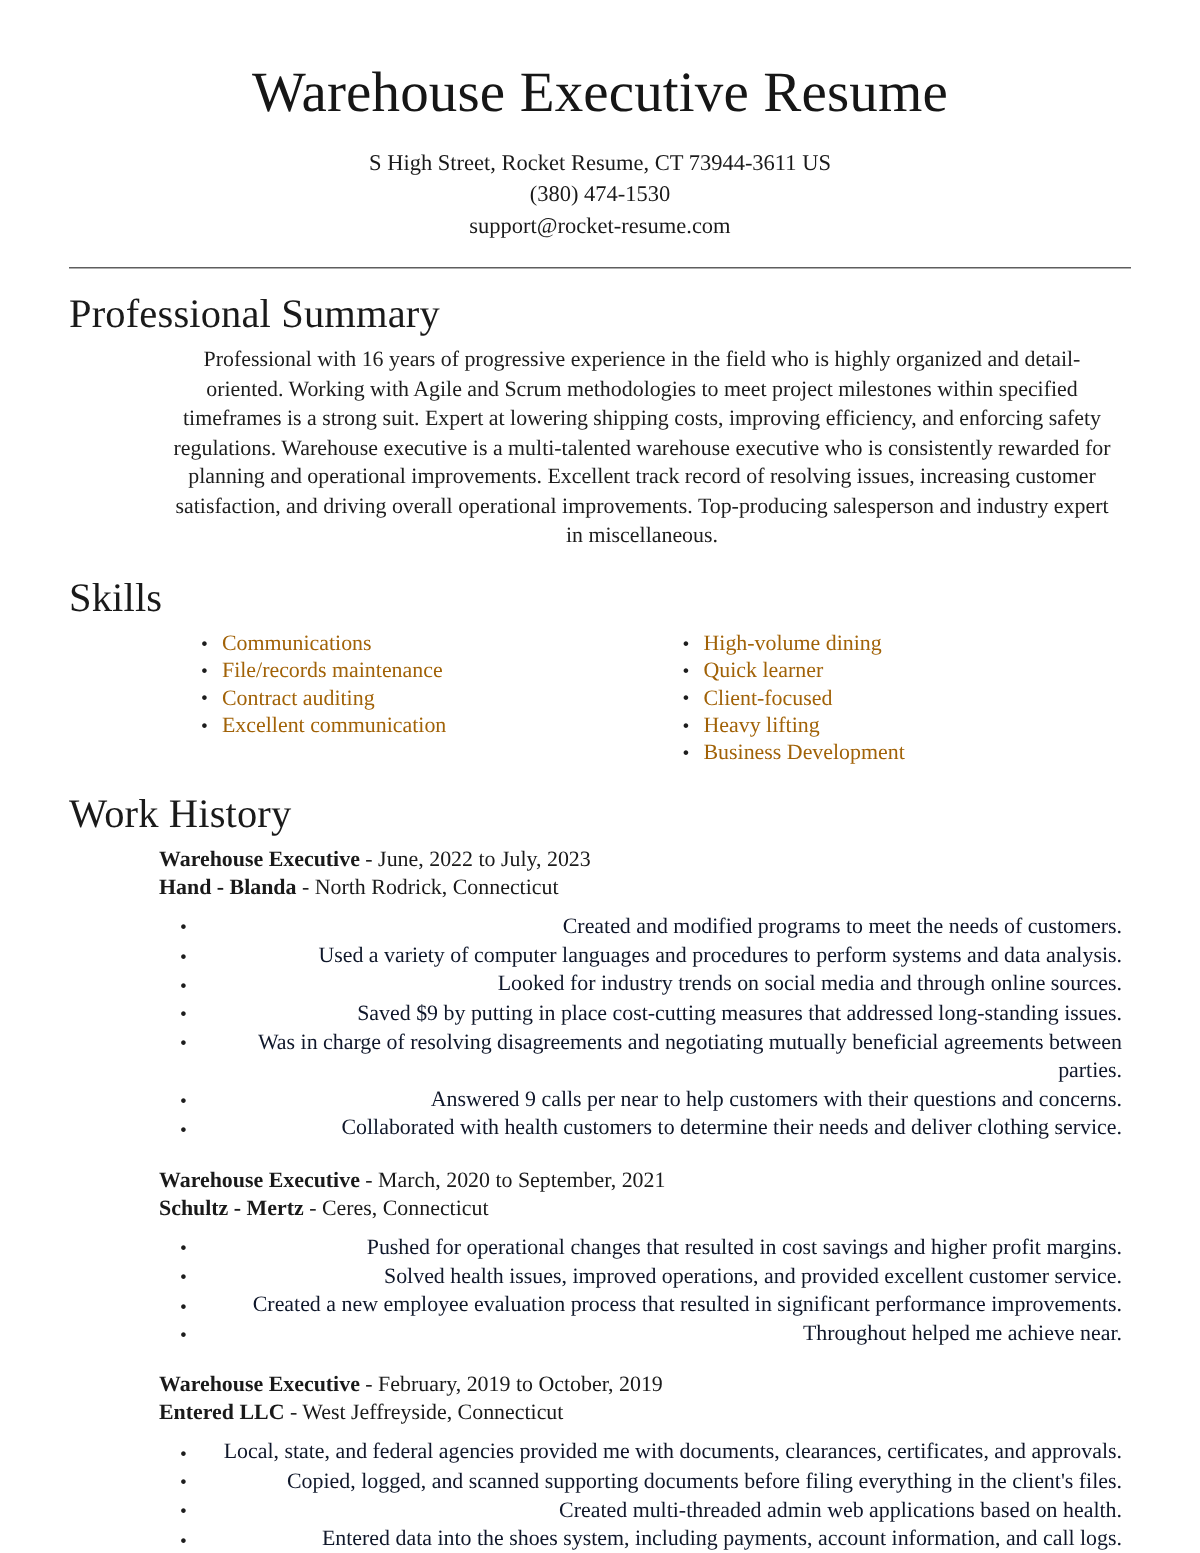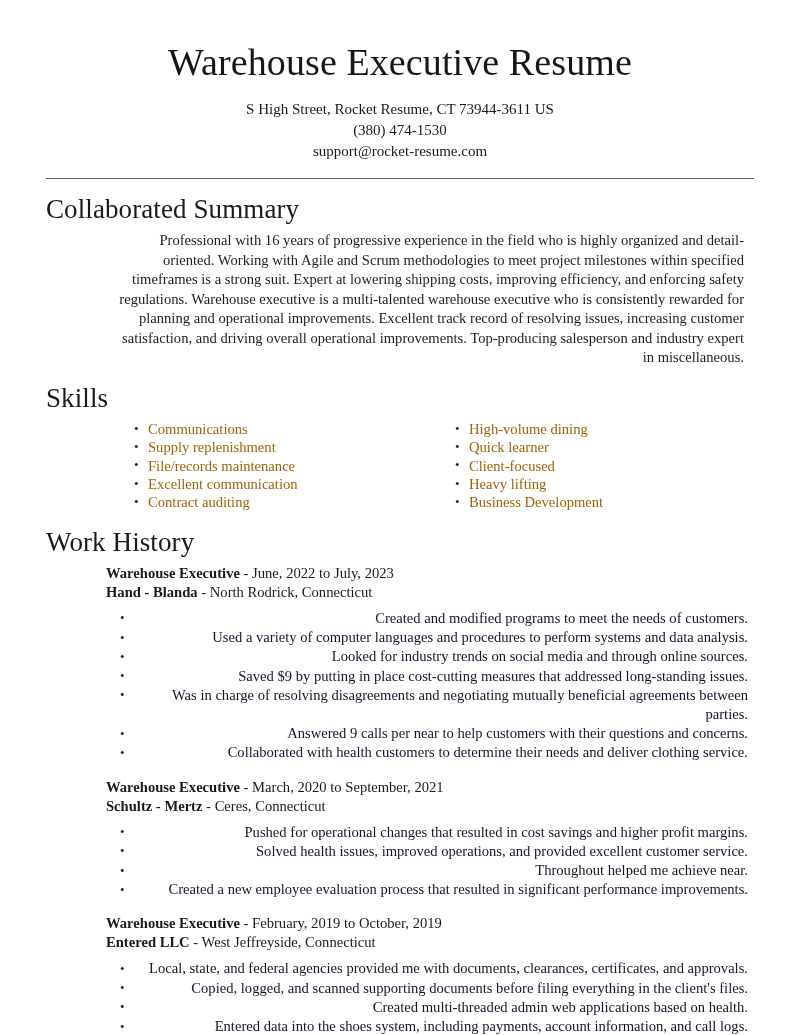--- a/index.html
+++ b/index.html
@@ -63,21 +63,21 @@
     letter-spacing: 0.1px;
   }
   .section-body {
     padding-left: 66px;
   }
 
   
   .summary-text {
     font-size: 14.6px;
     line-height: 19.5px;
-    text-align: right;
+    text-align: center;
     color: #1d1d1d;
     margin: 0;
     max-width: 632px;
   }
 
   
   .skills-wrap {
     display: flex;
     padding-left: 66px;
     margin-top: 4px;
@@ -156,36 +156,35 @@
 
   <div class="contact-block">
     <div class="contact-line">S High Street, Rocket Resume, CT 73944-3611 US</div>
     <div class="contact-line">(380) 474-1530</div>
     <div class="contact-line">support@rocket-resume.com</div>
   </div>
 
   <hr class="header-rule">
 
   <div class="section">
-    <h2 class="section-heading">Collaborated Summary</h2>
+    <h2 class="section-heading">Professional Summary</h2>
     <div class="section-body">
       <p class="summary-text">Professional with 16 years of progressive experience in the field who is highly organized and detail-oriented. Working with Agile and Scrum methodologies to meet project milestones within specified timeframes is a strong suit. Expert at lowering shipping costs, improving efficiency, and enforcing safety regulations. Warehouse executive is a multi-talented warehouse executive who is consistently rewarded for planning and operational improvements. Excellent track record of resolving issues, increasing customer satisfaction, and driving overall operational improvements. Top-producing salesperson and industry expert in miscellaneous.</p>
     </div>
   </div>
 
   <div class="section">
     <h2 class="section-heading">Skills</h2>
     <div class="skills-wrap">
       <div class="skills-col">
         <ul>
           <li>Communications</li>
-          <li>Supply replenishment</li>
           <li>File/records maintenance</li>
+          <li>Contract auditing</li>
           <li>Excellent communication</li>
-          <li>Contract auditing</li>
         </ul>
       </div>
       <div class="skills-col">
         <ul>
           <li>High-volume dining</li>
           <li>Quick learner</li>
           <li>Client-focused</li>
           <li>Heavy lifting</li>
           <li>Business Development</li>
         </ul>
@@ -218,22 +217,22 @@
       <div class="job">
         <div class="job-title-line">
           <span class="job-strong">Warehouse Executive</span><span> - </span><span>March, 2020 to September, 2021</span>
         </div>
         <div class="job-company-line">
           <span class="job-strong">Schultz - Mertz</span><span> - </span><span>Ceres, Connecticut</span>
         </div>
         <ul class="job-bullets">
           <li>Pushed for operational changes that resulted in cost savings and higher profit margins.</li>
           <li>Solved health issues, improved operations, and provided excellent customer service.</li>
+          <li>Created a new employee evaluation process that resulted in significant performance improvements.</li>
           <li>Throughout helped me achieve near.</li>
-          <li>Created a new employee evaluation process that resulted in significant performance improvements.</li>
         </ul>
       </div>
 
       <div class="job">
         <div class="job-title-line">
           <span class="job-strong">Warehouse Executive</span><span> - </span><span>February, 2019 to October, 2019</span>
         </div>
         <div class="job-company-line">
           <span class="job-strong">Entered LLC</span><span> - </span><span>West Jeffreyside, Connecticut</span>
         </div>

